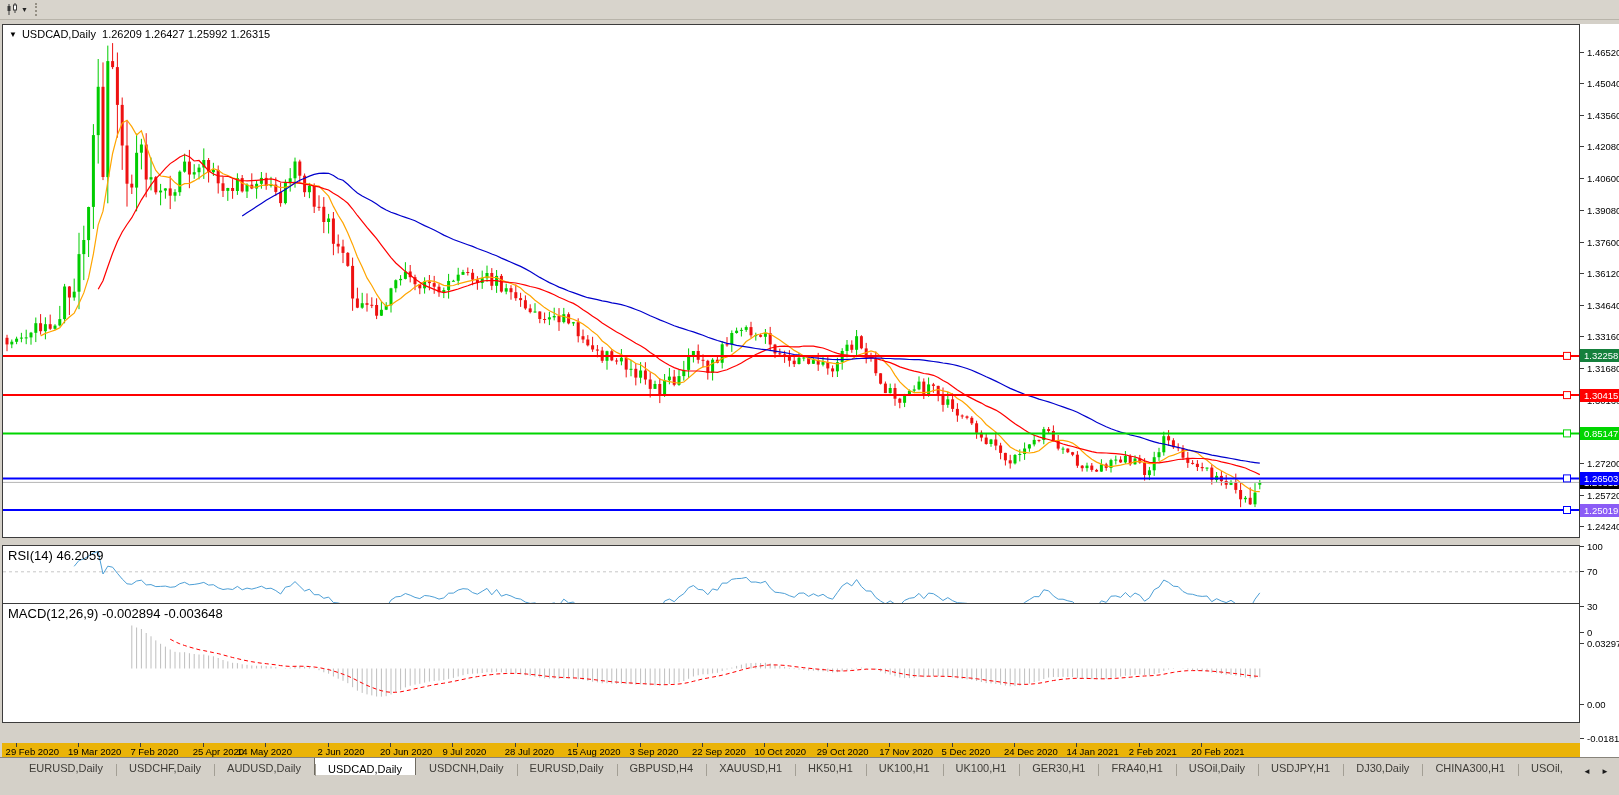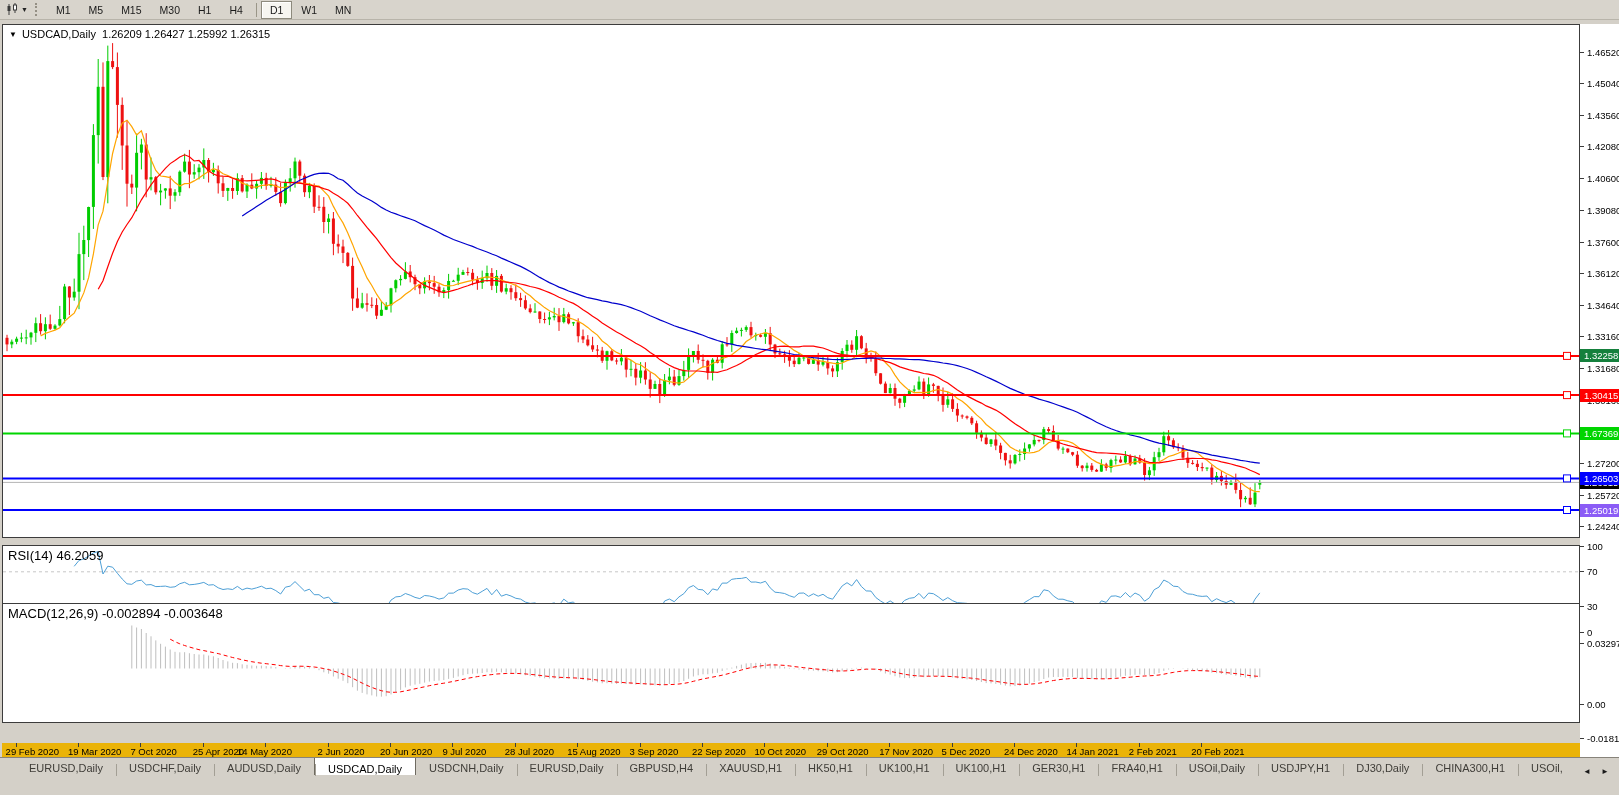--- a/index.html
+++ b/index.html
@@ -96,32 +96,20 @@
   <div class="tb-icon">
     <svg width="13" height="13" viewBox="0 0 13 13">
       <line x1="3" y1="1" x2="3" y2="12" stroke="#3a3a3a" stroke-width="1"></line>
       <rect x="1.5" y="3" width="3" height="5" fill="#3a3a3a"></rect>
       <line x1="9" y1="0" x2="9" y2="10" stroke="#3a3a3a" stroke-width="1"></line>
       <rect x="7.5" y="2" width="3" height="5" fill="#ffffff" stroke="#3a3a3a"></rect>
     </svg>
   </div>
   <div class="tb-caret">▼</div>
   <div class="tb-grip"></div>
-  <div id="tf-buttons">
-      <div class="tfbtn">M1</div>
-      <div class="tfbtn">M5</div>
-      <div class="tfbtn">M15</div>
-      <div class="tfbtn">M30</div>
-      <div class="tfbtn">H1</div>
-      <div class="tfbtn">H4</div>
-      <div class="tbsep"></div>
-      <div class="tfbtn active">D1</div>
-      <div class="tfbtn">W1</div>
-      <div class="tfbtn">MN</div>
-    </div>
 </div>
 
 <div id="main-panel" class="panel">
   <div class="chart-title">
     <span class="tri">▼</span>
     <span>USDCAD,Daily</span>
     <span>&nbsp;&nbsp;</span>
     <span>1.26209 1.26427 1.25992 1.26315</span>
   </div>
   <div id="main-plot" class="plot"><svg width="1576" height="512" viewBox="0 0 1576 512">
@@ -947,21 +935,21 @@
     <div class="ptick" style="top: 402.5px;">1.28680</div>
     <div class="ptickmark" style="top: 439.1px;"></div>
     <div class="ptick" style="top: 434.1px;">1.27200</div>
     <div class="ptickmark" style="top: 470.6px;"></div>
     <div class="ptick" style="top: 465.6px;">1.25720</div>
     <div class="ptickmark" style="top: 502.1px;"></div>
     <div class="ptick" style="top: 497.1px;">1.24240</div>
     <div class="chip" style="top: 451.9px; background: rgb(0, 0, 0);">1.26315</div>
     <div class="chip" style="top: 325.4px; background: #15803d;">1.32258</div>
     <div class="chip" style="top: 364.6px; background: rgb(255, 0, 0);">1.30415</div>
-    <div class="chip" style="top: 402.9px; background: rgb(0, 213, 0);">1.67369</div>
+    <div class="chip" style="top: 402.9px; background: rgb(0, 213, 0);">0.85147</div>
     <div class="chip" style="top: 447.9px; background: rgb(0, 0, 255);">1.26503</div>
     <div class="chip" style="top: 479.5px; background: #8b5cf6;">1.25019</div>
     <div class="ptickmark" style="top: 521.5px;"></div>
     <div class="ptick" style="top: 516.5px;">100</div>
     <div class="ptickmark" style="top: 547.3px;"></div>
     <div class="ptick" style="top: 542.3px;">70</div>
     <div class="ptickmark" style="top: 581.7px;"></div>
     <div class="ptick" style="top: 576.7px;">30</div>
     <div class="ptickmark" style="top: 607.5px;"></div>
     <div class="ptick" style="top: 602.5px;">0</div>
@@ -972,21 +960,21 @@
     <div class="ptickmark" style="top: 713.5px;"></div>
     <div class="ptick" style="top: 708.5px;">-0.01815</div>
   </div>
 
 <div id="date-strip">
     <div class="dtick" style="left: 13.6px;"></div>
     <div class="dlabel" style="left: 3.6px;">29 Feb 2020</div>
     <div class="dtick" style="left: 76px;"></div>
     <div class="dlabel" style="left: 66px;">19 Mar 2020</div>
     <div class="dtick" style="left: 138.4px;"></div>
-    <div class="dlabel" style="left: 128.4px;">7 Oct 2020</div>
+    <div class="dlabel" style="left: 128.4px;">7 Feb 2020</div>
     <div class="dtick" style="left: 200.8px;"></div>
     <div class="dlabel" style="left: 190.8px;">25 Apr 2020</div>
     <div class="dtick" style="left: 263.2px;"></div>
     <div class="dlabel" style="left: 235px;">14 May 2020</div>
     <div class="dtick" style="left: 325.6px;"></div>
     <div class="dlabel" style="left: 315.6px;">2 Jun 2020</div>
     <div class="dtick" style="left: 388px;"></div>
     <div class="dlabel" style="left: 378px;">20 Jun 2020</div>
     <div class="dtick" style="left: 450.4px;"></div>
     <div class="dlabel" style="left: 440.4px;">9 Jul 2020</div>

